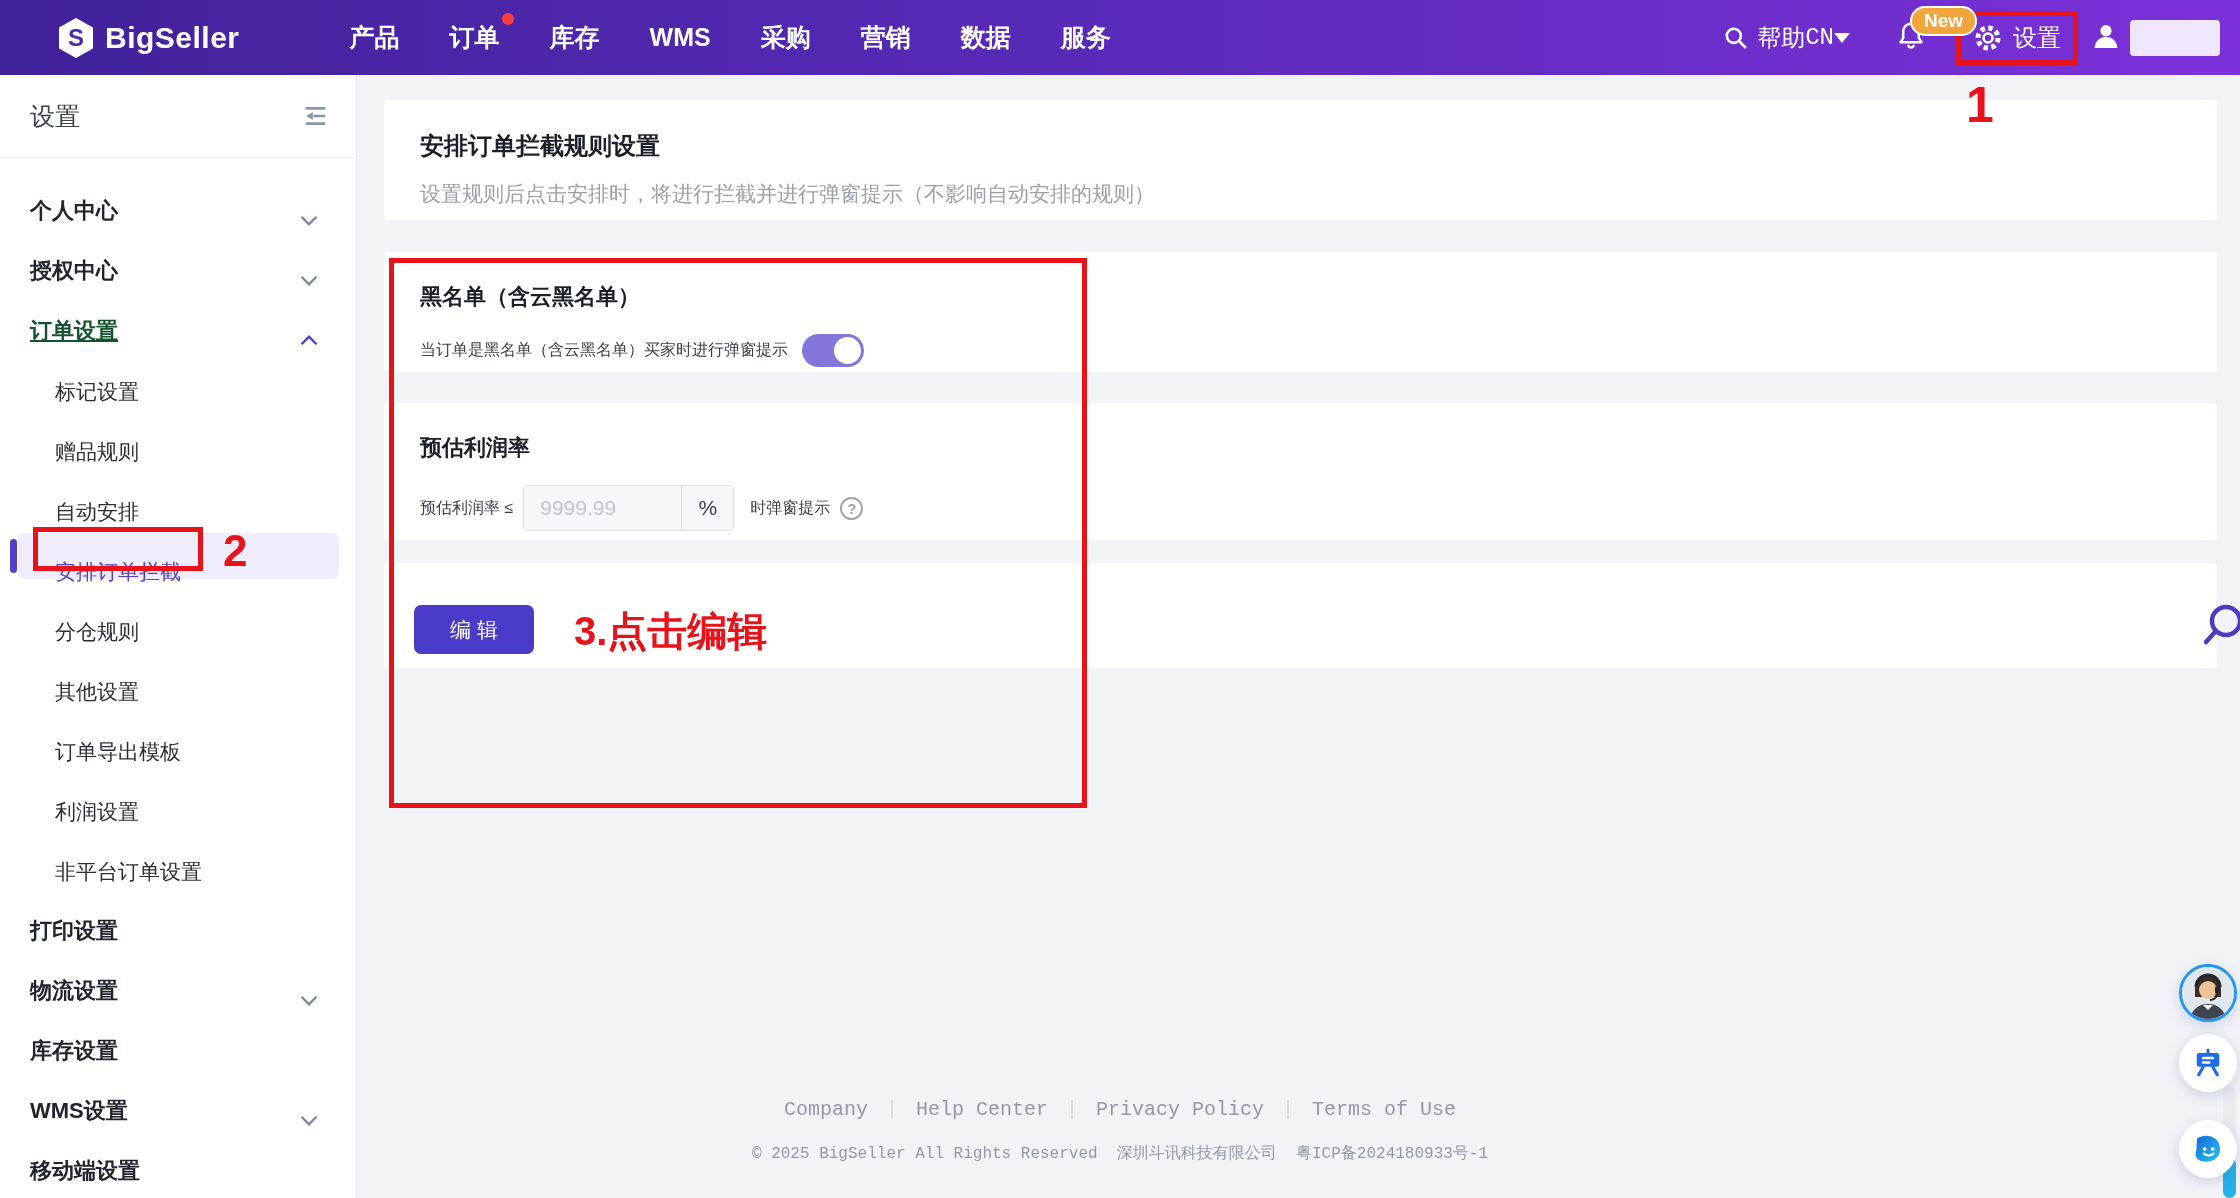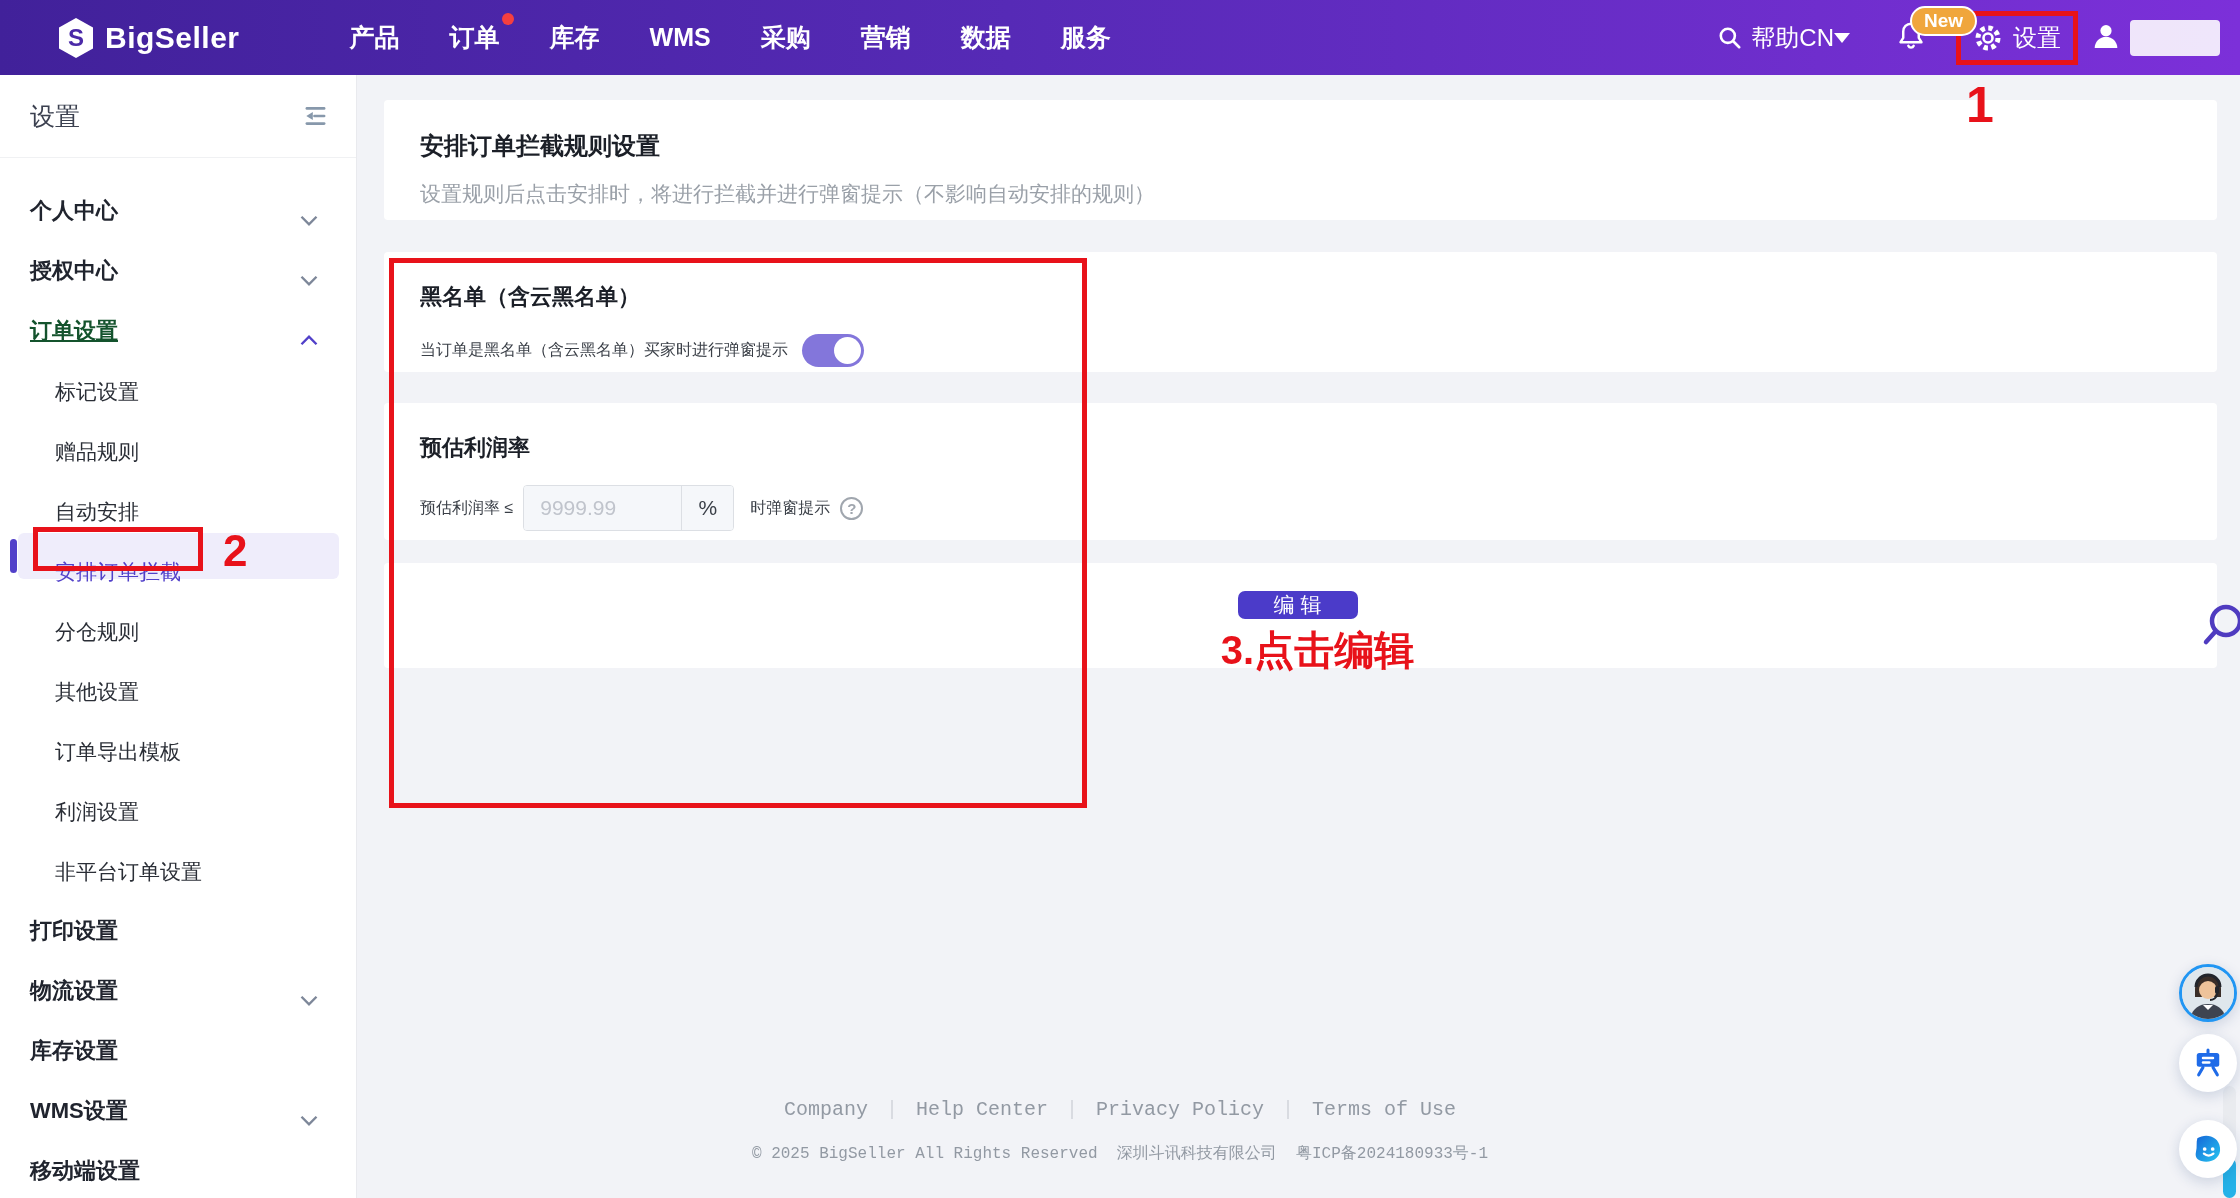--- a/index.html
+++ b/index.html
@@ -10,21 +10,21 @@
   .nav { position:absolute; left:0; top:0; width:2240px; height:75px;
          background:linear-gradient(90deg,#41219A 0%, #562AB6 45%, #7C30D9 100%);
          display:flex; align-items:center; z-index:30; }
   .logo { display:flex; align-items:center; margin-left:57px; gap:10px; }
   .logo-badge { width:38px; height:42px; }
   .logo-text { color:#fff; font-size:30px; font-weight:bold; letter-spacing:.5px; }
   .nav-menu { display:flex; align-items:center; margin-left:108px; gap:46px; }
   .nav-item { color:#fff; font-size:25px; font-weight:600; position:relative; cursor:pointer; padding:4px 2px; }
   .nav-item .dot { position:absolute; right:-12px; top:-4px; width:12px; height:12px; border-radius:50%; background:#F53F3F; }
   .nav-right { margin-left:auto; display:flex; align-items:center; margin-right:20px; }
-  .nav-right .txt { color:#fff; font-size:24px; }
+  .nav-right .txt { color:#fff; font-size:24px;font-family:Liberation Mono, monospace; }
   .nr-help { display:flex; align-items:center; gap:8px; cursor:pointer; }
   .nr-lang { display:flex; align-items:center; cursor:pointer; }
   .caret { width:0; height:0; border-left:8px solid transparent; border-right:8px solid transparent; border-top:10px solid #fff; }
   .nr-bell { position:relative; margin-left:46px; cursor:pointer; }
   .badge-new { position:absolute; left:14px; top:-14px; background:#F0A63C; color:#fff; font-size:19px; font-weight:bold;
                padding:2px 12px; border-radius:16px; border:2px solid #fff; }
   .nr-settings { display:flex; align-items:center; gap:10px; margin-left:30px; border:5px solid #E8121A; padding:6px 12px; cursor:pointer; }
   .nr-user { margin-left:12px; }
   .redacted { width:90px; height:36px; margin-left:8px; background:rgba(255,255,255,.88); border-radius:4px; }
 
@@ -69,21 +69,21 @@
           border-left:1px solid #DCDFE4; font-size:21px; color:#3A3F47; }
   .after-lbl { margin-left:16px; }
   .q-icon { width:23px; height:23px; border-radius:50%; border:2px solid #A0A6AE; color:#A0A6AE; font-size:15px;
             display:flex; align-items:center; justify-content:center; margin-left:10px; font-weight:bold; }
 
   .radio-row { display:flex; align-items:center; margin-top:24px; margin-left:1px; }
   .radio { width:22px; height:22px; border-radius:50%; background:#F2F3F5; border:1px solid #DFE1E5; position:relative; flex:none; }
   .radio.checked::after { content:""; position:absolute; left:6px; top:6px; width:8px; height:8px; border-radius:50%; background:#C4C6CB; }
   .radio-lbl { font-size:21px; color:#ADB2BA; margin-left:14px; }
 
-  .card-btn { height:105px; margin-top:23px; padding:28px 36px 0 30px; display:flex; align-items:center;flex-direction:column; }
+  .card-btn { height:105px; margin-top:23px; padding:28px 36px 0 30px; display:flex; align-items:center; }
   .edit-btn { width:120px; height:49px; background:#4B3BC9; color:#fff; font-size:21px; border:none; border-radius:7px;
               cursor:pointer; font-family:inherit; }
 
   
   .anno { color:#E8121A; font-weight:bold; z-index:50; }
   .anno-1 { position:absolute; left:1966px; top:76px; font-size:50px; }
   .anno-2 { position:absolute; left:223px; top:451px; font-size:44px; }
   .anno-3 { font-size:40px; margin-left:40px; margin-top:4px; }
   .rbox { position:absolute; border:5px solid #E8121A; z-index:40; pointer-events:none; }
   .rbox-sidebar { left:33px; top:452px; width:170px; height:44px; }

